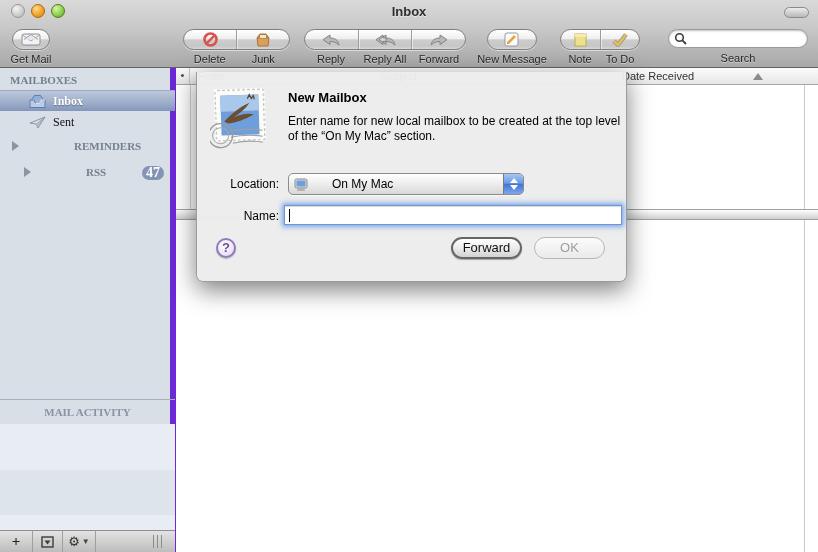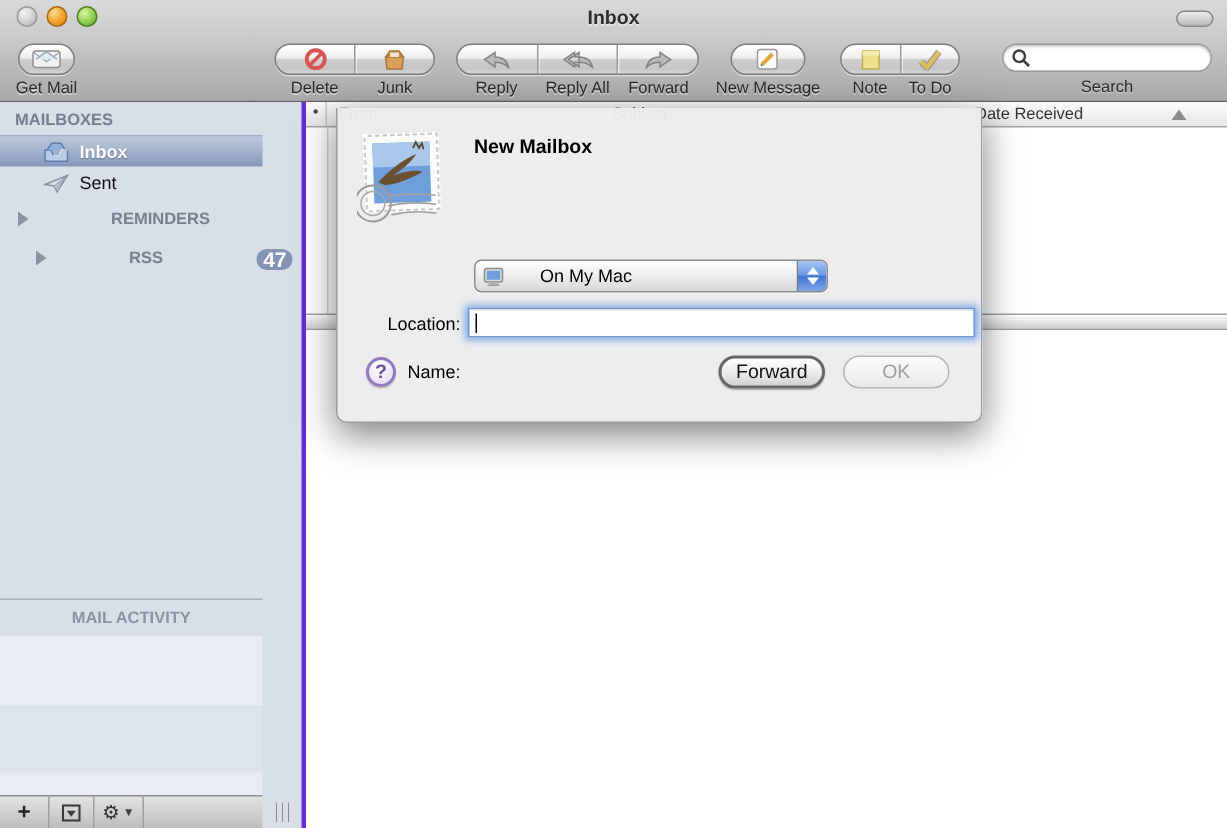--- a/index.html
+++ b/index.html
@@ -31,21 +31,21 @@
     text-shadow:0 1px 0 rgba(255,255,255,.45); white-space:nowrap; }
 
   .search-pill { width:140px; height:19px; border-radius:10px; background:#fff; border:1px solid #9a9a9a;
     box-shadow:inset 0 1px 2px rgba(0,0,0,.25); display:flex; align-items:center; padding-left:5px; }
   .search-label { text-align:center; margin-top:4px; font-size:11px; color:#282828; text-shadow:0 1px 0 rgba(255,255,255,.45); }
 
   
   .main { position:absolute; left:0; top:68px; width:818px; height:484px; display:flex; }
 
   
-  .sidebar { position:relative; width:204px; height:484px; background:#d8dfe7; border-right:3px solid #6d28d9; flex:none; }
+  .sidebar { position:relative; width:176px; height:484px; background:#d8dfe7; border-right:6px solid #6d28d9; flex:none;font-family:Liberation Serif, serif; }
   .sb-caption { position:absolute; left:10px; font-size:11px; font-weight:bold; color:#72808f; }
   .row-inbox { position:absolute; left:0; top:22px; width:175px; height:21px;
     background:linear-gradient(180deg,#bbc7da 0%,#a3b2cd 50%,#8497bb 100%);
     border-top:1px solid #9dabc6; display:flex; align-items:center; }
   .row-inbox .lbl { color:#fff; font-weight:bold; font-size:12px; text-shadow:0 1px 1px rgba(0,0,0,.35); margin-left:7px; }
   .row-sent { position:absolute; left:0; top:44px; width:175px; height:20px; display:flex; align-items:center; }
   .row-sent .lbl { color:#111; font-size:12px; margin-left:7px; }
   .sb-icon { margin-left:29px; width:17px; height:15px; flex:none; }
   .sb-group { position:absolute; left:12px; display:flex; align-items:center; }
   .sb-group .tri { width:0; height:0; border-left:7px solid #8b94a1; border-top:5px solid transparent; border-bottom:5px solid transparent; margin-right:7px; }
@@ -84,21 +84,21 @@
   .splitter { position:absolute; left:0; top:141px; width:100%; height:11px;
     background:linear-gradient(#fefefe,#cfcfcf); border-top:1px solid #a0a0a0; border-bottom:1px solid #a0a0a0; }
 
   
   .sheet { position:absolute; left:20px; top:4px; width:431px; height:210px;
     background:rgba(236,236,236,.97); border:1px solid #9b9b9b; border-top:none;
     border-radius:0 0 7px 7px; box-shadow:0 8px 24px rgba(0,0,0,.5); z-index:10; }
   .sheet-title { position:absolute; left:91px; top:18px; font-size:13px; font-weight:bold; color:#000; }
   .sheet-msg { position:absolute; left:91px; top:42px; width:334px; font-size:12px; line-height:15px; color:#000; }
   .stamp { position:absolute; left:13px; top:15px; }
-  .frm-label { position:absolute; width:82px; text-align:right; font-size:12px; color:#000;margin-top:32px; }
+  .frm-label { position:absolute; width:82px; text-align:right; font-size:12px; color:#000; }
   .popup { position:absolute; left:91px; top:101px; width:236px; height:22px; border:1px solid #8b8b8b; border-radius:5px;
     background:linear-gradient(#ffffff,#ededed 50%,#d8d8d8); box-shadow:0 1px 0 rgba(255,255,255,.6); display:flex; align-items:center; }
   .popup-text { margin-left:24px; font-size:12px; color:#000; }
   .popup-cap { position:absolute; right:0; top:0; width:20px; height:20px; border-radius:0 4px 4px 0;
     background:linear-gradient(#a7c6f2 0%,#6d9ae6 45%,#4176d6 52%,#7fa7ea 100%); border-left:1px solid #7b7b7b;
     display:flex; flex-direction:column; align-items:center; justify-content:center; }
   .cap-up { width:0; height:0; border-left:4px solid transparent; border-right:4px solid transparent; border-bottom:5px solid #fff; margin-bottom:2px; }
   .cap-dn { width:0; height:0; border-left:4px solid transparent; border-right:4px solid transparent; border-top:5px solid #fff; }
   .mini-mac { width:14px; height:13px; margin-left:5px; flex:none; }
   .name-input { position:absolute; left:87px; top:133px; width:338px; height:20px; background:#fff;
@@ -316,20 +316,21 @@
             <rect x="11" y="8" width="38" height="16" fill="#a9c8ec"></rect>
             <path d="M14 34 C22 26 30 20 40 16 C36 22 30 26 24 30 C30 28 38 26 44 28 C36 32 26 36 18 36 Z" fill="#6b4f33"></path>
             <path d="M38 12 L40 8 L42 12 L44 9 L45 13" fill="none" stroke="#5a442c" stroke-width="1.2"></path>
             <circle cx="10" cy="48" r="12" fill="none" stroke="#9a9a9a" stroke-width="1.3"></circle>
             <circle cx="10" cy="48" r="8" fill="none" stroke="#a8a8a8" stroke-width="1"></circle>
             <path d="M20 44 C30 42 40 42 52 44 M20 50 C30 48 40 48 52 50 M22 56 C32 54 42 54 52 56" fill="none" stroke="#a0a0a0" stroke-width="1.1"></path>
           </g>
         </svg>
 
         <div class="sheet-title">New Mailbox</div>
+        <div class="sheet-msg">Enter name for new local mailbox to be created at the top level of the “On My Mac” section.</div>
 
         <div class="frm-label" style="top:105px;">Location:</div>
         <div class="popup">
           <svg class="mini-mac" viewBox="0 0 14 13">
               <rect x="1" y="1" width="12" height="9" rx="1.5" fill="#dcdcdc" stroke="#8a8a8a"></rect>
               <rect x="2.5" y="2.5" width="9" height="6" fill="#6f9fdb"></rect>
               <rect x="4" y="10" width="6" height="1.6" fill="#b0b0b0"></rect>
               <rect x="3" y="11.6" width="8" height="1" fill="#9a9a9a"></rect>
             </svg>
           <span class="popup-text">On My Mac</span>

